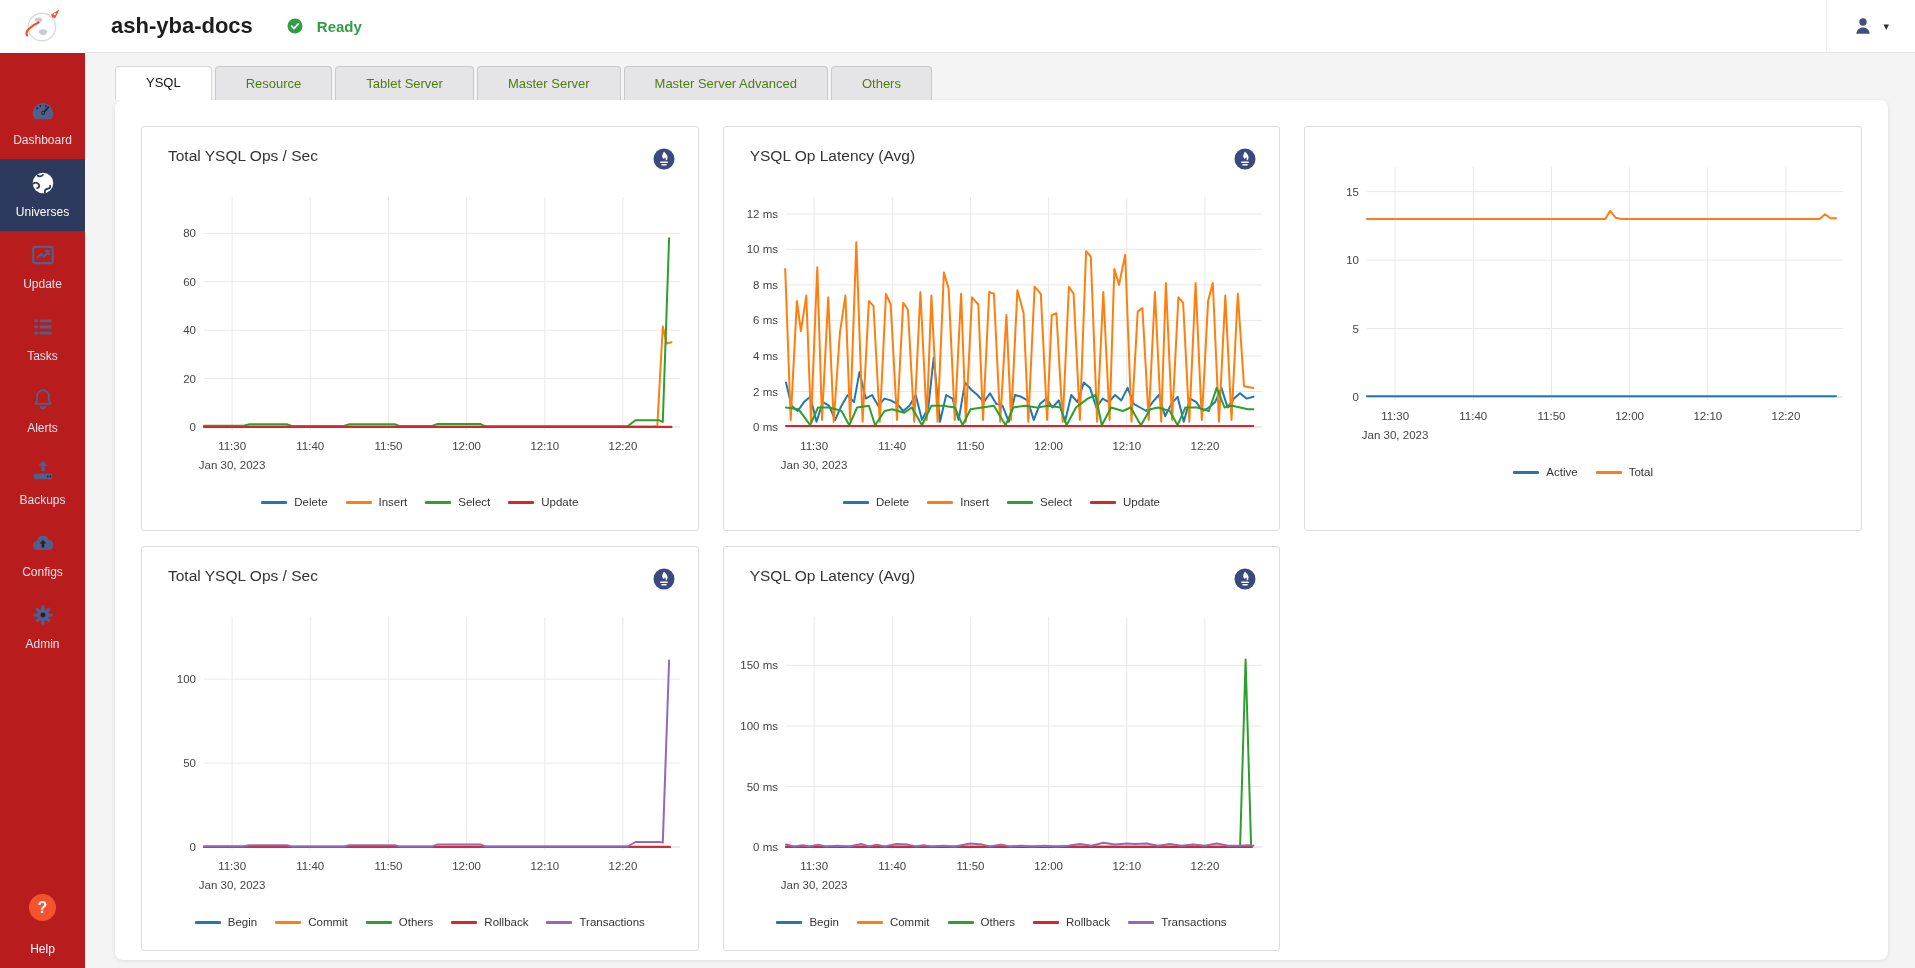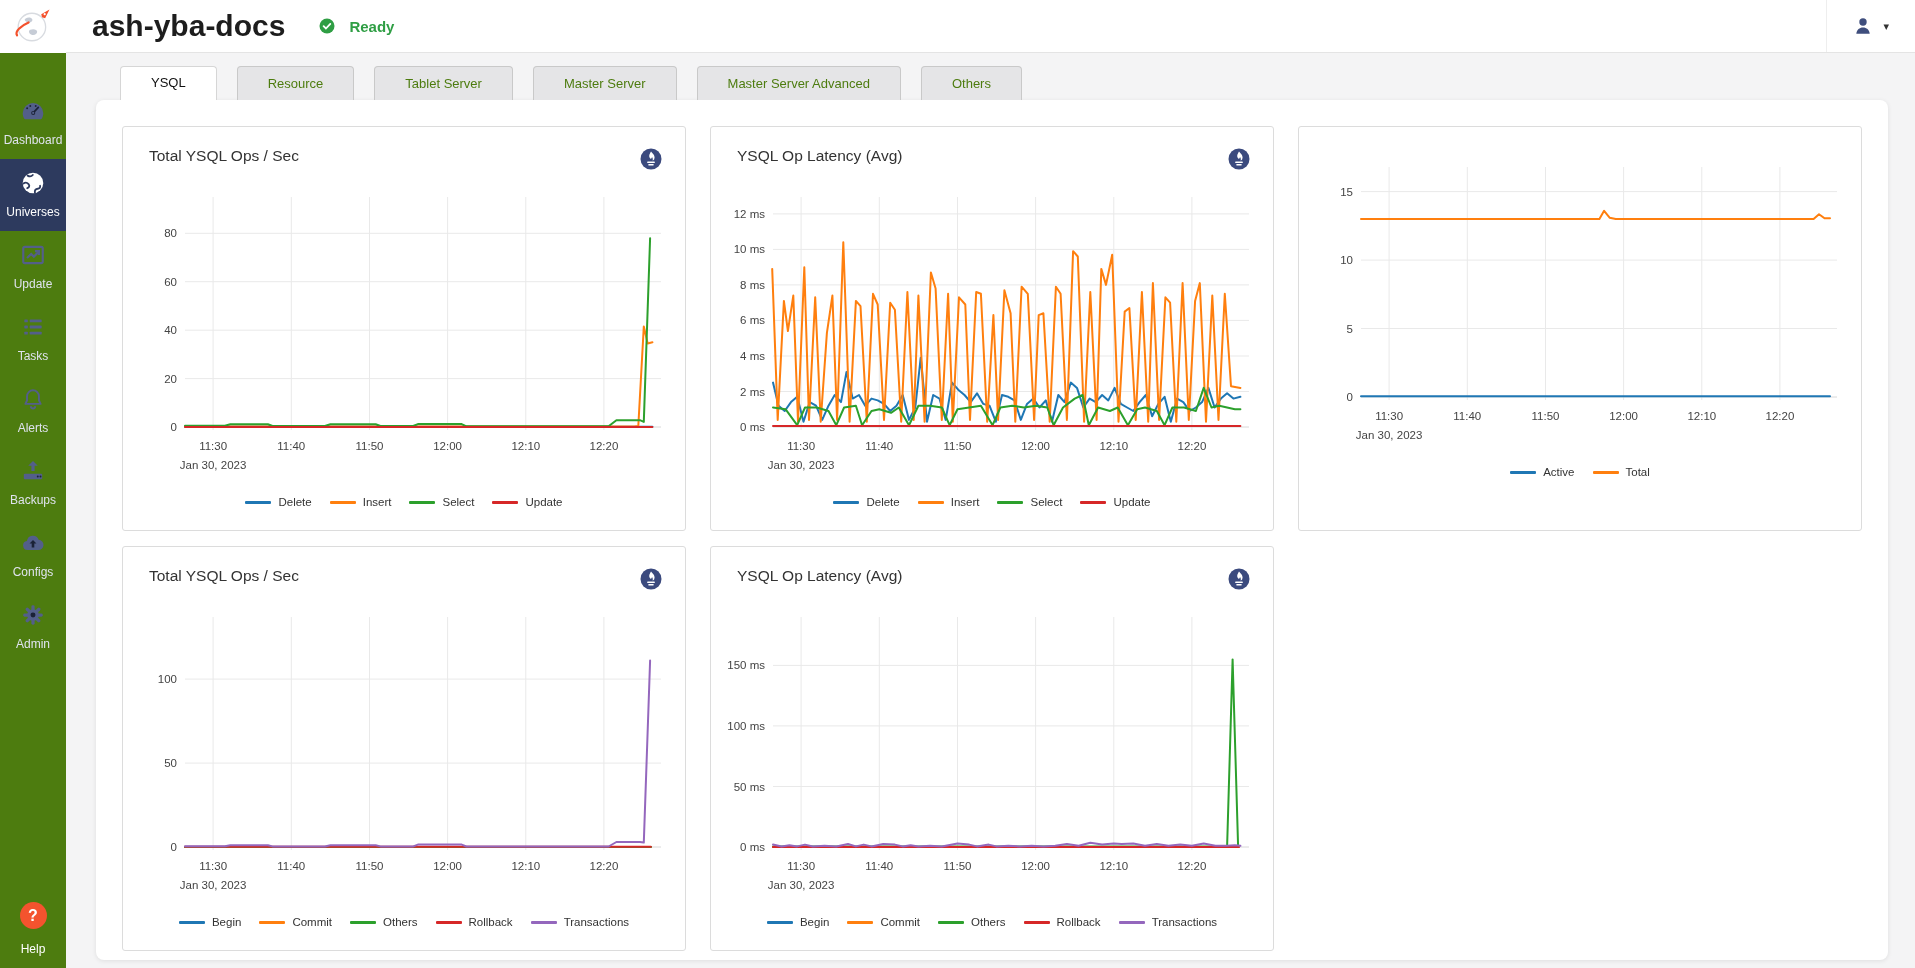--- a/index.html
+++ b/index.html
@@ -1,43 +1,43 @@
 <!DOCTYPE html>
 <html><head>
 <meta charset="utf-8">
 <style>
   * { box-sizing: border-box; margin: 0; padding: 0; }
   html,body { width:1915px; height:968px; overflow:hidden; }
   body { font-family:"Liberation Sans", sans-serif; background:#f4f4f5; color:#222; }
   .app { display:flex; width:100%; height:100%; }
 
   
-  .sidebar { width:66px; background:#4d7c0f; display:flex; flex-direction:column; align-items:center; flex-shrink:0; }
+  .sidebar { width:85px; background:#b91c1c; display:flex; flex-direction:column; align-items:center; flex-shrink:0; }
   .logo-box { width:85px; height:53px; background:#fff; display:flex; align-items:center; justify-content:center; cursor:pointer; }
   .nav { margin-top:34px; width:100%; }
   .nav-item { width:100%; padding:11px 0 12px; text-align:center; cursor:pointer; }
   .nav-item .ic { width:26px; height:26px; display:inline-block; color:#535f8a; }
   .nav-item .lbl { display:block; margin-top:5px; font-size:12px; color:#dfe3ee; }
   .nav-item.active { background:#2d3a5e; }
   .nav-item.active .ic { color:#ffffff; }
   .nav-item.active .lbl { color:#ffffff; }
   .help-item { margin-top:auto; margin-bottom:12px; text-align:center; cursor:pointer; }
   .help-circle { width:27px; height:27px; border-radius:50%; background:#f4532e; color:#fff; font-weight:bold; font-size:16px; display:flex; align-items:center; justify-content:center; margin:0 auto; }
-  .help-item .lbl { display:block; margin-top:13px; font-size:12px; color:#ffffff; }
+  .help-item .lbl { display:block; margin-top:21px; font-size:12px; color:#ffffff; }
 
   
   .main { flex:1; display:flex; flex-direction:column; min-width:0; }
   header { height:53px; background:#fff; border-bottom:1px solid #e4e4e4; display:flex; align-items:center; padding-left:26px; flex-shrink:0; }
-  .uni-title { font-size:30px; font-weight:bold; color:#1d1d1d; }
+  .uni-title { font-size:22px; font-weight:bold; color:#1d1d1d; }
   .ready-badge { margin-left:34px; display:flex; align-items:center; gap:14px; color:#2f9e44; font-weight:bold; font-size:15px; }
   .user-area { margin-left:auto; height:100%; border-left:1px solid #eeeeee; display:flex; align-items:center; gap:8px; padding:0 26px 0 24px; cursor:pointer; }
   .caret { font-size:11px; color:#333; }
 
   .content { padding:13px 27px 0 30px; }
-  .tabs { display:flex; gap:20px; position:relative; z-index:2;margin-left:24px; }
+  .tabs { display:flex; gap:3px; position:relative; z-index:2; }
   .tab { height:34px; padding:0 30px; display:flex; align-items:center; justify-content:center;
          background:#e5e5e7; border:1px solid #c9c9c9; border-bottom:none; border-radius:4px 4px 0 0;
          font-size:13px; color:#4d7c0f; cursor:pointer; }
   .tab.active { background:#fff; color:#111; border-color:#d6d6d6; margin-bottom:-2px; padding-bottom:2px; }
 
   .panel { background:#fff; border-radius:8px; box-shadow:0 1px 5px rgba(0,0,0,.09); height:860px; padding:26px 26px 9px; position:relative; z-index:1; }
   .grid { display:grid; grid-template-columns:repeat(3,1fr); gap:15px 24px; }
   .card { background:#fff; border:1px solid #dcdcdc; border-radius:3px; height:405px; padding:14px 16px; overflow:hidden; }
   .card-head { display:flex; justify-content:space-between; align-items:flex-start; padding:6px 6px 0 10px; }
   .card-title { font-size:15.5px; font-weight:normal; color:#333; }

